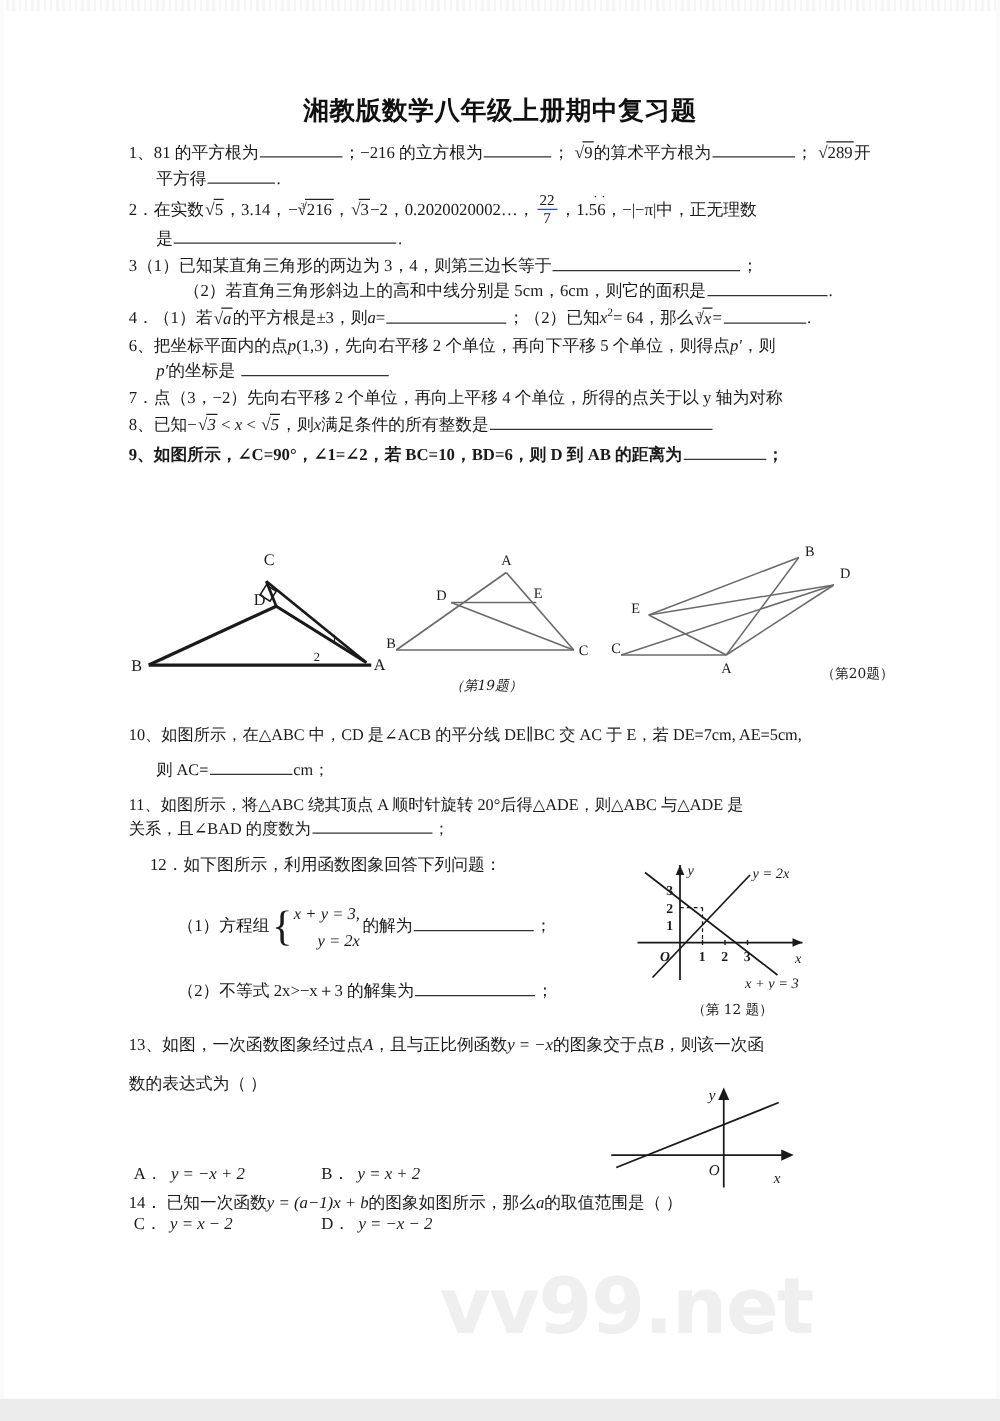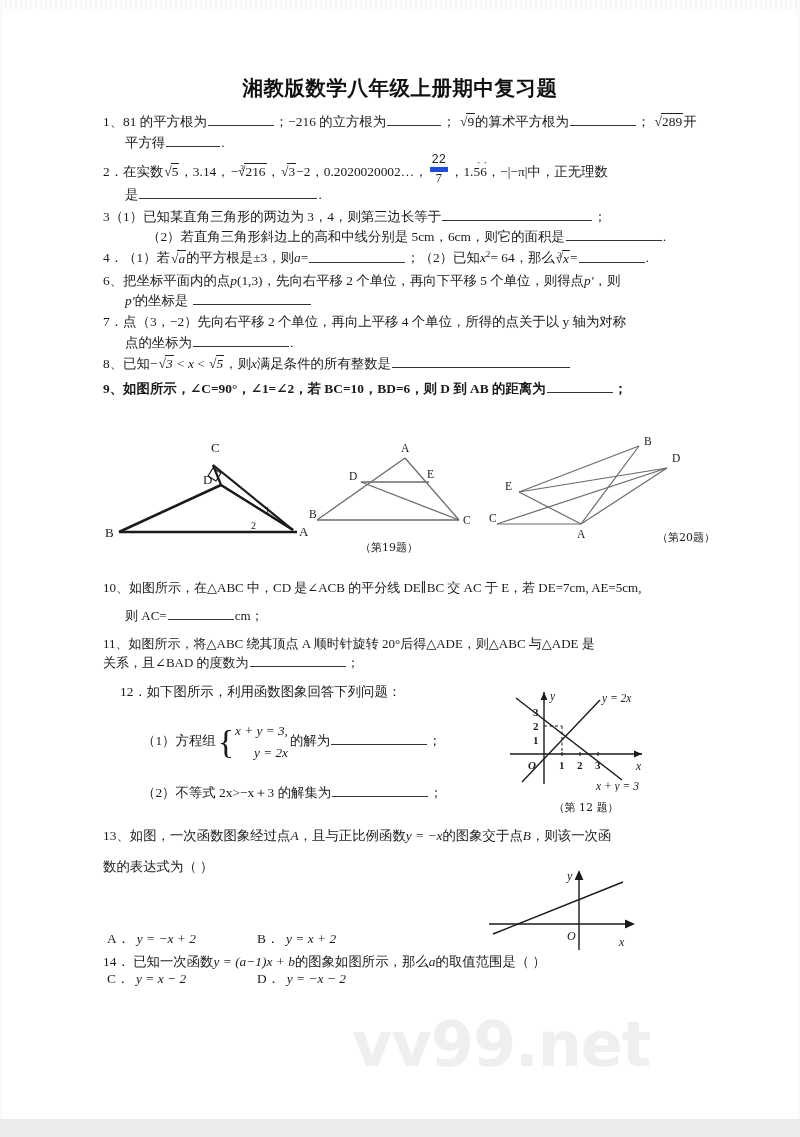--- a/index.html
+++ b/index.html
@@ -130,21 +130,21 @@
     left: 2px;
   }
   .frac {
     display: inline-block;
     vertical-align: -0.52em;
     text-align: center;
     font-size: .9em;
     line-height: 1.08;
     margin: 0 2px;
   }
-  .frac .num { display: block; border-bottom: 5px solid #1d4ed8; padding: 0 2px; font-family: Liberation Mono, monospace; }
+  .frac .num { display: block; border-bottom: 1px solid #1d4ed8; padding: 0 2px; }
   .frac .den { display: block; padding: 0 2px; }
   .repeat-dots {
     display: inline-block;
     position: relative;
   }
   .repeat-dots::before {
     content: "··";
     position: absolute;
     top: -0.72em;
     left: 50%;
@@ -226,21 +226,20 @@
     </div>
 
 
     <div class="q">
       <span>6、</span><span>把坐标平面内的点</span><span class="mi">p</span><span>(1,3)</span><span>，先向右平移 2 个单位，再向下平移 5 个单位，则得点</span><span class="mi">p′</span><span>，则</span>
       <span class="q-line indent2"><span class="mi">p′</span><span>的坐标是</span>&nbsp;<span class="blank b-xl"></span></span>
     </div>
 
     <div class="q">
       <span>7．</span><span>点（3，−2）先向右平移 2 个单位，再向上平移 4 个单位，所得的点关于以 y 轴为对称</span>
-      <span class="q-line indent2"><span>点的坐标为</span><span class="blank b-lg"></span><span>.</span></span>
     </div>
 
     <div class="q">
       <span>8、</span><span>已知</span>−<span class="rad"><span class="radsym">√</span><span class="radbody mi">3</span></span> &lt; <span class="mi">x</span> &lt; <span class="rad"><span class="radsym">√</span><span class="radbody mi">5</span></span><span>，则</span><span class="mi">x</span><span>满足条件的所有整数是</span><span class="blank b-huge"></span>
     </div>
 
     <div class="q" style="margin-top:4px;font-weight:bold;">
       <span>9、</span><span>如图所示，∠C=90°，∠1=∠2，若 BC=10，BD=6，则 D 到 AB 的距离为</span><span class="blank b-md"></span><span>；</span>
     </div>
 
@@ -283,21 +282,21 @@
             <path d="M52 50 L150 88"></path>
           </g>
           <g fill="#1a1a1a" font-size="11.5" font-family="'Liberation Serif',serif">
             <text x="92" y="20">A</text>
             <text x="0" y="86">B</text>
             <text x="154" y="92">C</text>
             <text x="40" y="48">D</text>
             <text x="118" y="46">E</text>
           </g>
         </svg>
-        <div class="fig-cap" style="width:160px;">（第19题）</div>
+        <div class="fig-cap" style="width:160px;font-style:italic;">（第19题）</div>
       </div>
 
       <div style="width:226px;">
         <svg width="226" height="108" viewBox="0 0 226 108">
           <g stroke="#6a6a6a" fill="none" stroke-width="1.2">
             <path d="M8 92 L92 92"></path>
             <path d="M8 92 L178 36"></path>
             <path d="M30 60 L150 14"></path>
             <path d="M30 60 L178 36"></path>
             <path d="M92 92 L150 14"></path>

